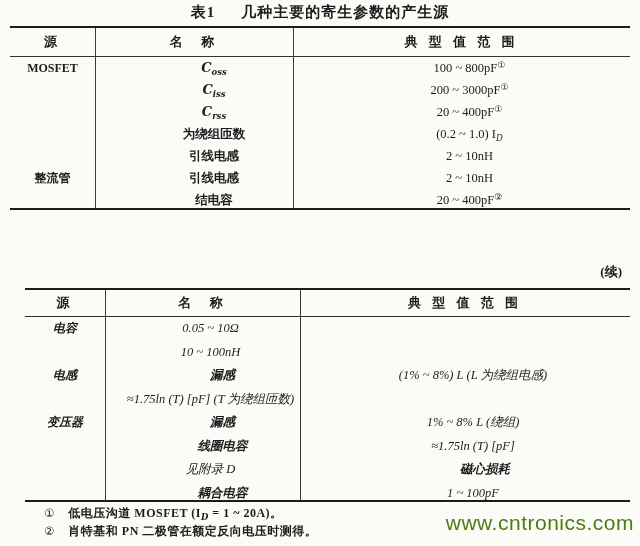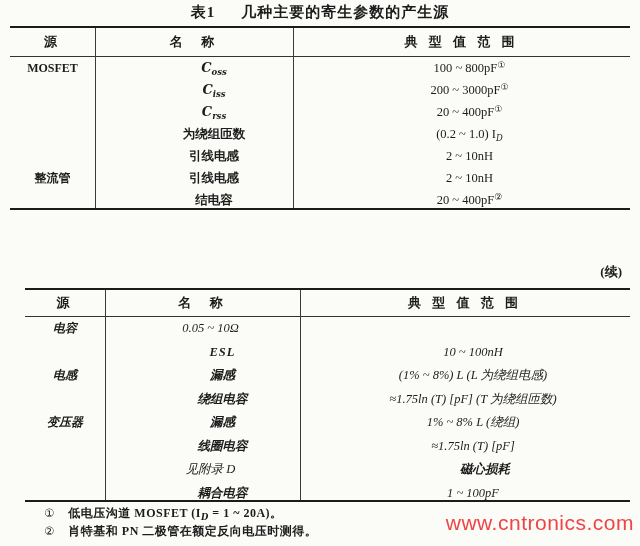--- a/index.html
+++ b/index.html
@@ -150,31 +150,29 @@
     <span class="cell">名  称</span>
     <span class="cell">典 型 值 范 围</span>
   </div>
 
   <div class="row">
     <span class="cell c1">电容</span>
     <span class="cell c3"><span class="vl">0.05 ~ 10Ω</span></span>
   </div>
   <div class="row">
     <span class="cell c1"></span>
-    <span class="cell c2 latin-name"><span class="nm">ESL</span></span>
     <span class="cell c3"><span class="vl">10 ~ 100nH</span></span>
   </div>
   <div class="row">
     <span class="cell c1">电感</span>
     <span class="cell c2"><span class="nm">漏感</span></span>
     <span class="cell c3"><span class="vl">(1% ~ 8%) L (L 为绕组电感)</span></span>
   </div>
   <div class="row">
     <span class="cell c1"></span>
-    <span class="cell c2"><span class="nm">绕组电容</span></span>
     <span class="cell c3"><span class="vl">≈1.75ln (T) [pF] (T 为绕组匝数)</span></span>
   </div>
   <div class="row">
     <span class="cell c1">变压器</span>
     <span class="cell c2"><span class="nm">漏感</span></span>
     <span class="cell c3"><span class="vl">1% ~ 8% L (绕组)</span></span>
   </div>
   <div class="row">
     <span class="cell c1"></span>
     <span class="cell c2"><span class="nm">线圈电容</span></span>
@@ -196,13 +194,13 @@
   <div class="footnote">
     <span class="fn-marker">①</span>
     <span class="fn-text"><span>低电压沟道 MOSFET (I</span><sub class="vsub">D</sub><span> = 1 ~ 20A)。</span></span>
   </div>
   <div class="footnote">
     <span class="fn-marker">②</span>
     <span class="fn-text"><span>肖特基和 PN 二极管在额定反向电压时测得。</span><sub class="vsub"></sub><span></span></span>
   </div>
 </div>
 
-<div class="watermark" style="color: #ef4444;">www.cntronics.com</div>
+<div class="watermark" style="color: #4d7c0f;">www.cntronics.com</div>
 
 </body></html>

